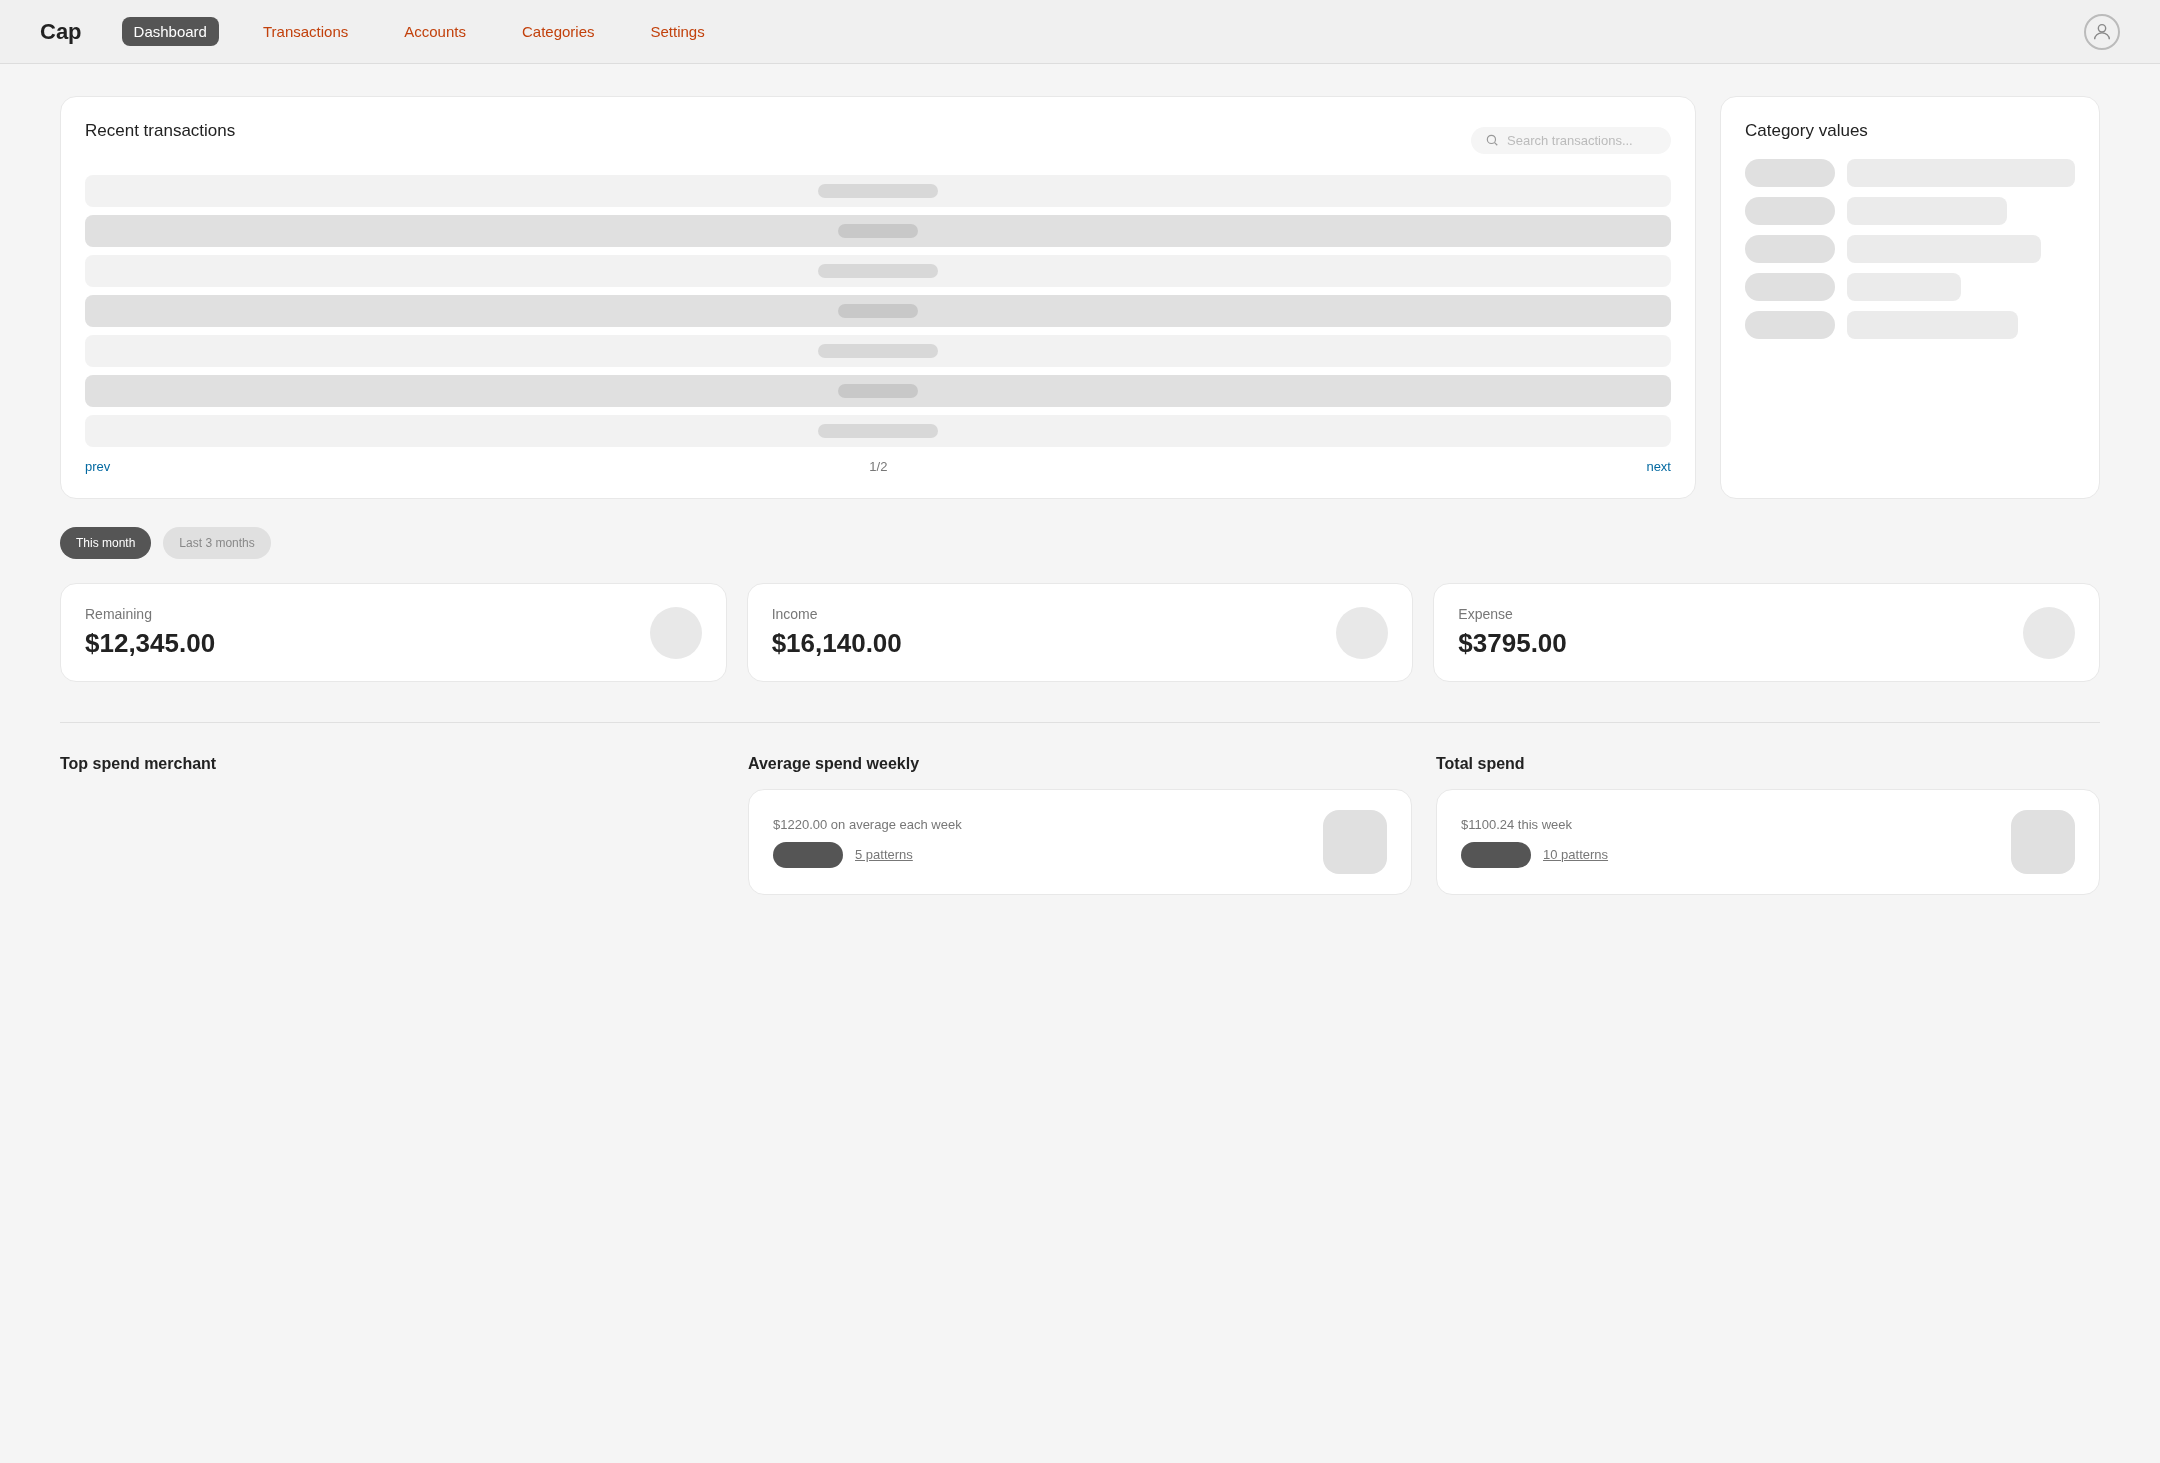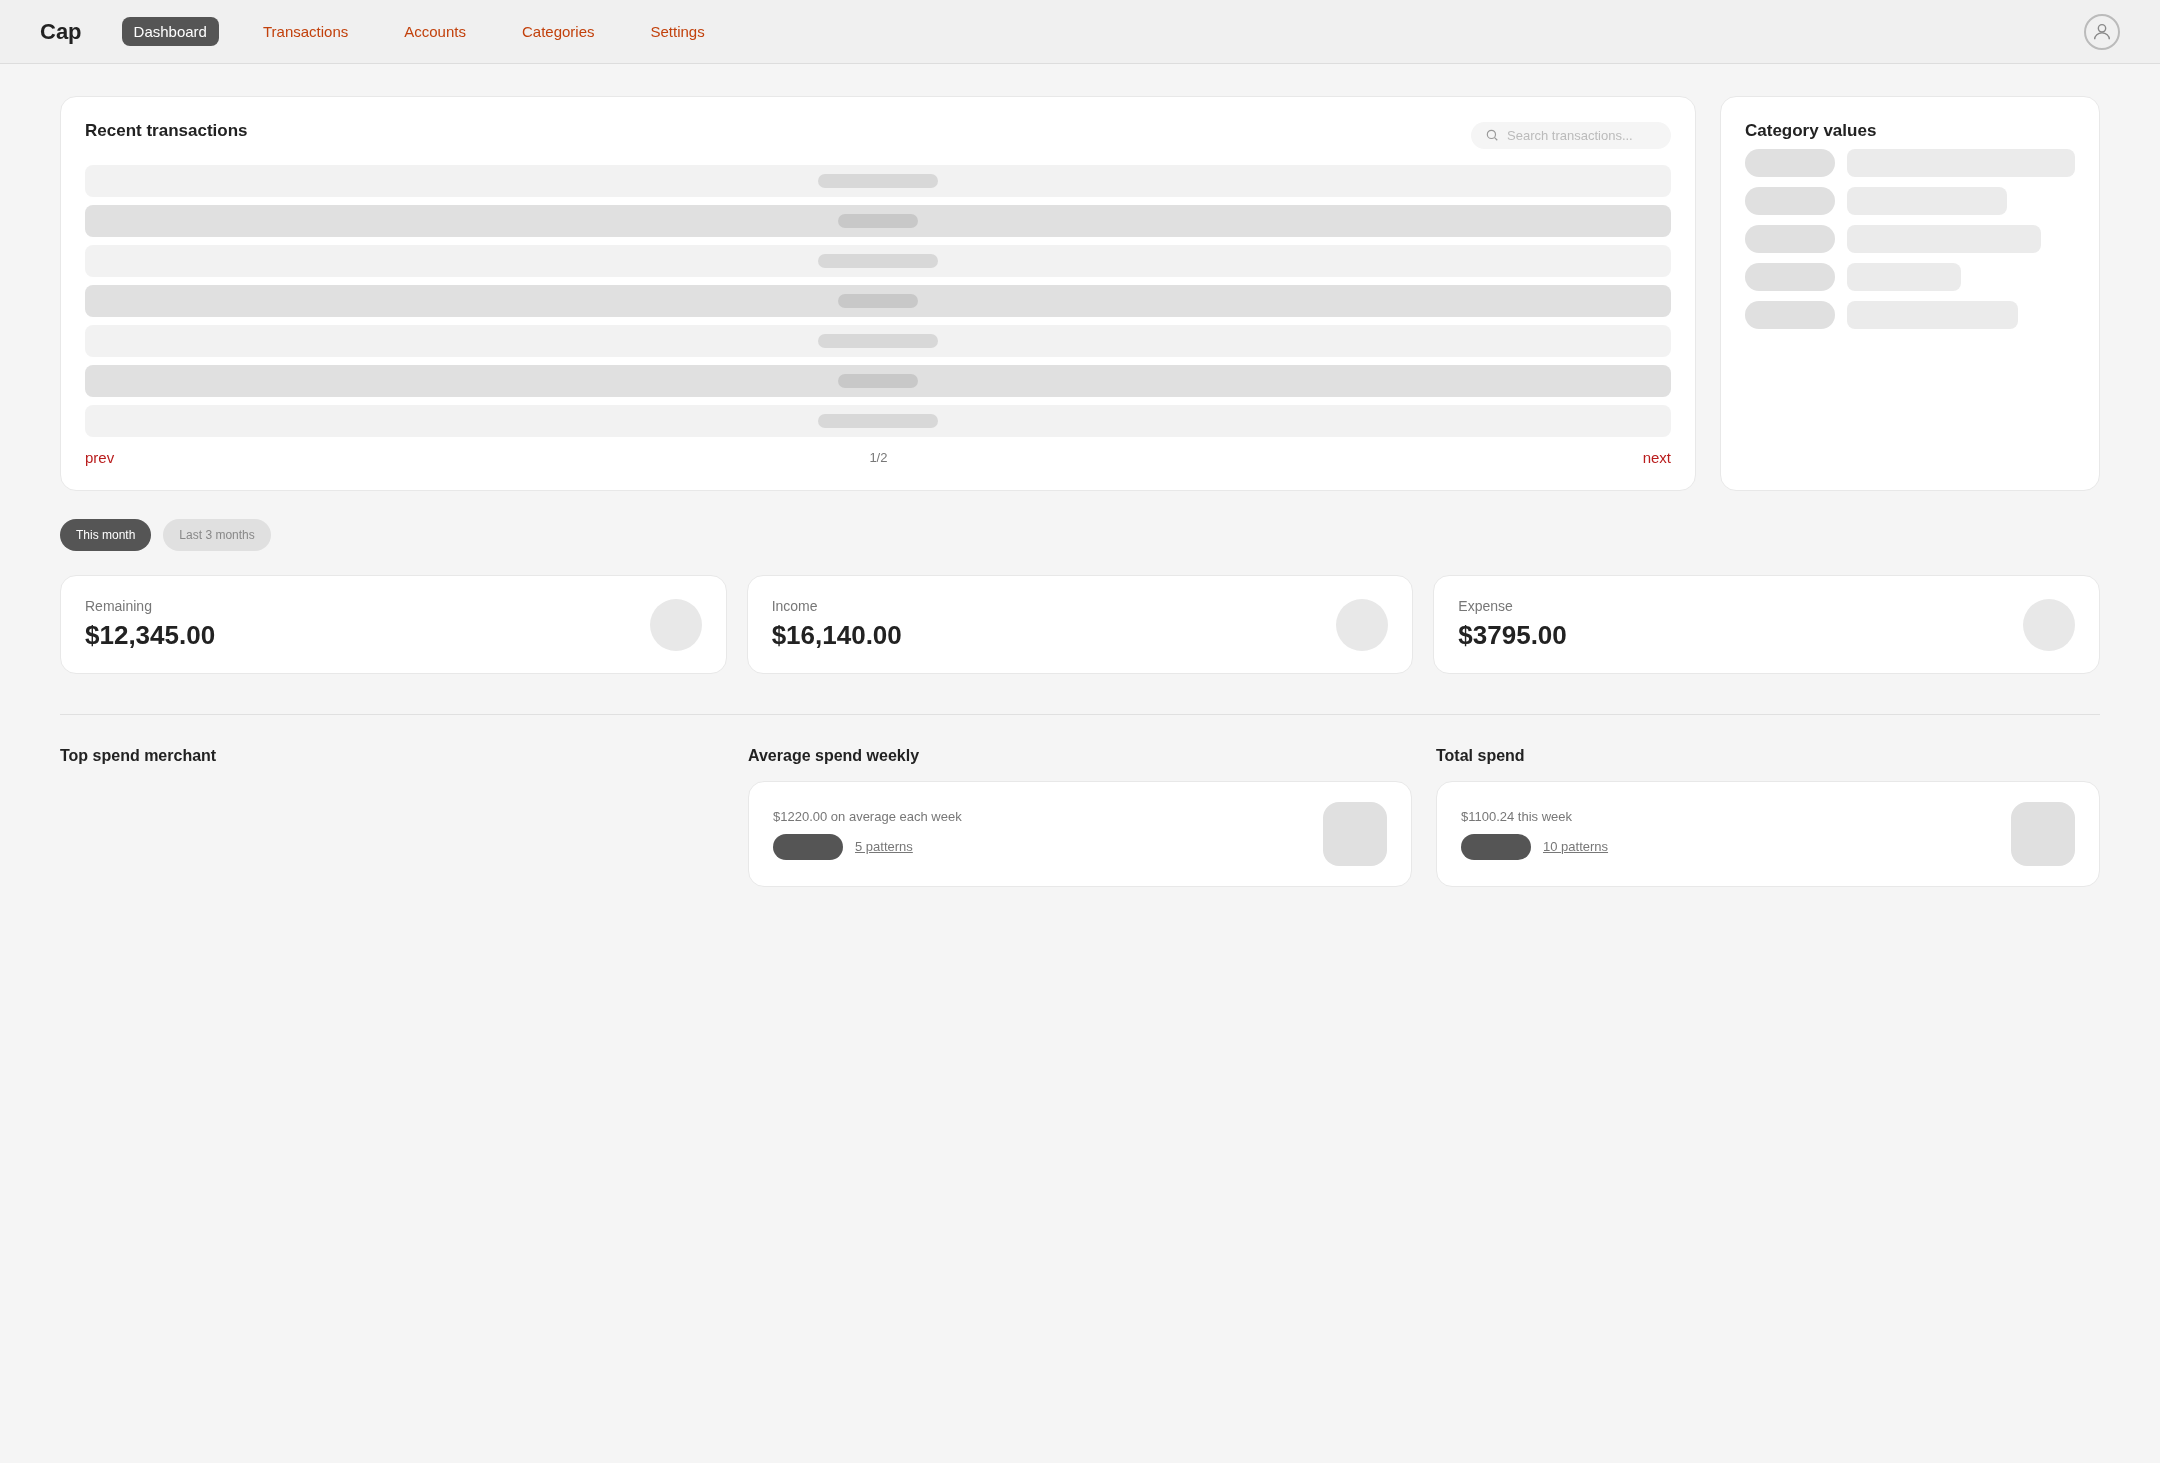--- a/index.html
+++ b/index.html
@@ -64,23 +64,23 @@
     
     .card {
       background: #fff;
       border-radius: 16px;
       padding: 24px;
       border: 1px solid #e8e8e8;
     }
 
     .card-title {
       font-size: 17px;
-      font-weight: 700;
+      font-weight: 400;
       color: #222;
-      margin-bottom: 8px;
+      margin-bottom: 18px;
     }
 
     
     .search-bar {
       display: flex;
       align-items: center;
       background: #f5f5f5;
       border-radius: 20px;
       padding: 6px 14px;
       gap: 8px;
@@ -125,22 +125,22 @@
     .skeleton-chip.md { width: 120px; }
 
     
     .pagination {
       display: flex;
       align-items: center;
       justify-content: space-between;
       margin-top: 12px;
     }
     .pagination-label {
-      font-size: 15px;
-      color: #b91c1c;
+      font-size: 13px;
+      color: #0369a1;
     }
     .pagination-page {
       font-size: 13px;
       color: #777;
     }
 
     
     .category-list { display: flex; flex-direction: column; gap: 10px; }
     .category-item {
       display: flex;

